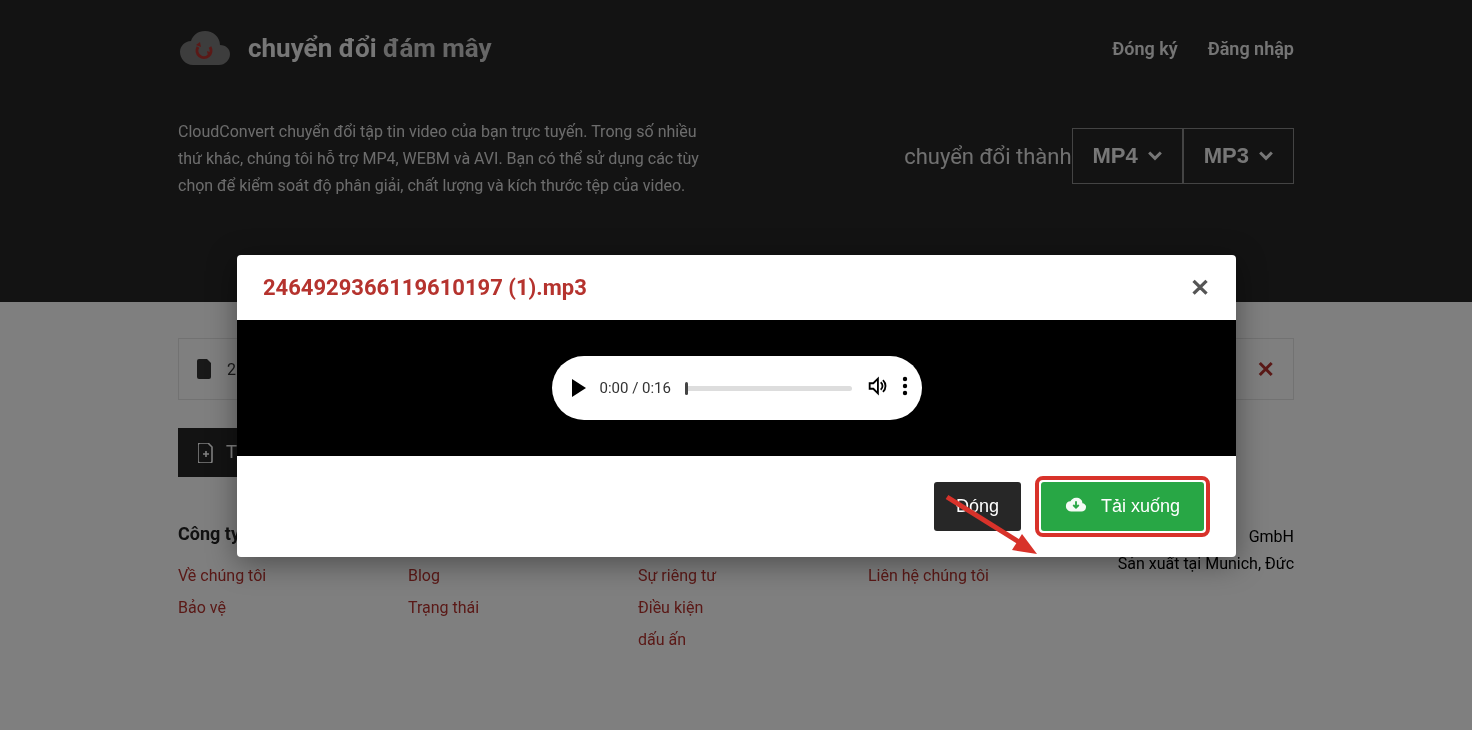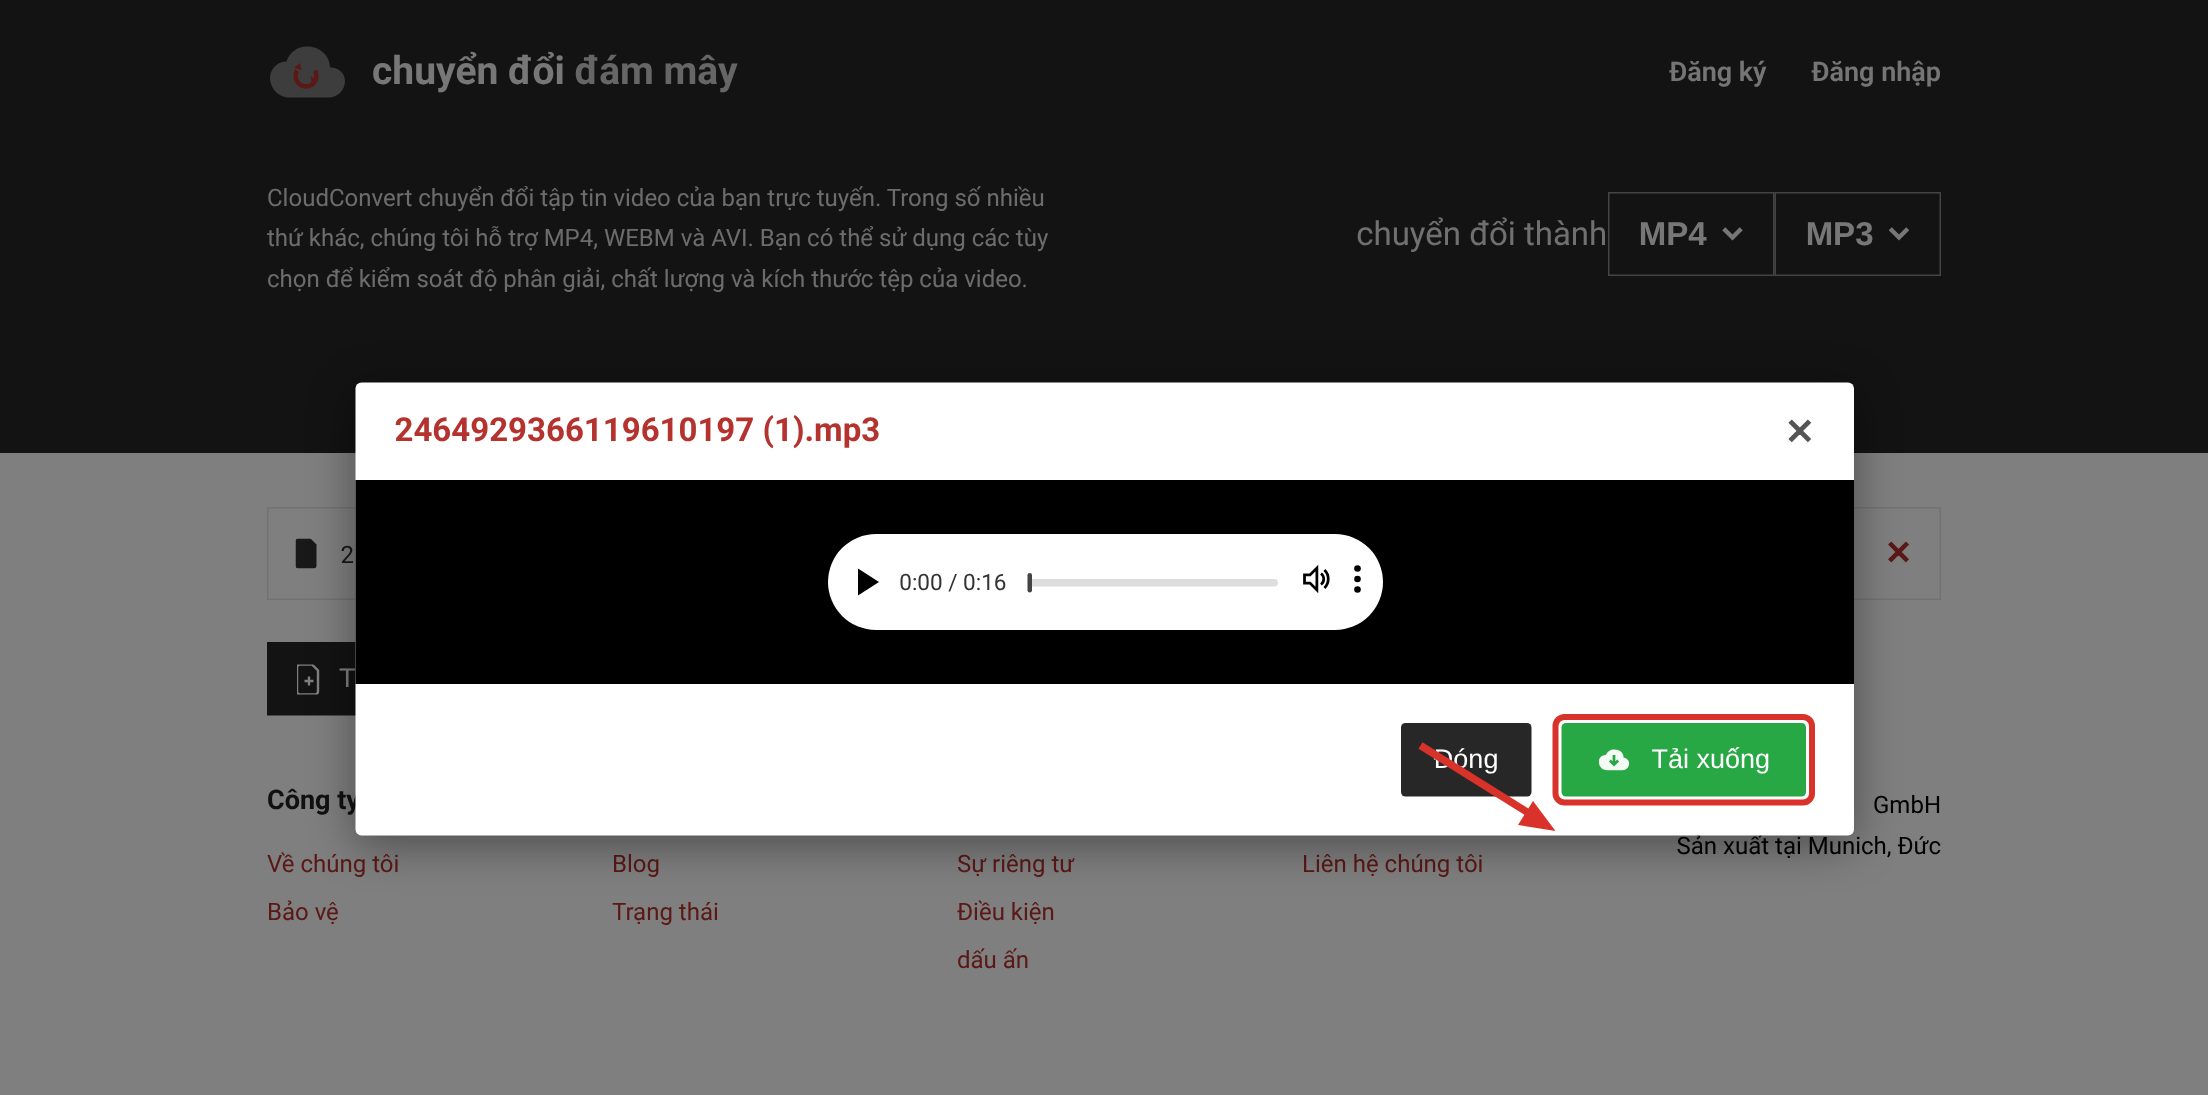--- a/index.html
+++ b/index.html
@@ -47,21 +47,21 @@
 .modal-body { background: #000; height: 136px; display: flex; align-items: center; justify-content: center; }
 .audio-pill { background: #fff; border-radius: 40px; height: 64px; width: 370px; display: flex; align-items: center; padding: 0 14px; gap: 14px; }
 .play-btn { width: 0; height: 0; border-left: 14px solid #000; border-top: 9px solid transparent; border-bottom: 9px solid transparent; cursor: pointer; margin-left: 6px; }
 .time { color: #333; font-size: 15px; }
 .track { flex: 1; height: 5px; background: #ddd; border-radius: 3px; position: relative; }
 .track::before { content: ''; position: absolute; left: 0; top: -4px; width: 3px; height: 13px; background: #444; border-radius: 2px; }
 .vol-icon, .more-icon { color: #222; cursor: pointer; }
 .modal-footer { padding: 20px 26px; display: flex; justify-content: flex-end; gap: 14px; align-items: center; }
 .btn-dark { background: #272727; color: #fff; border: none; padding: 14px 22px; font-size: 18px; cursor: pointer; border-radius: 3px; }
 .btn-green-wrap { border: 4px solid #d8322a; border-radius: 8px; padding: 2px; }
-.btn-green { background: #28a745; color: #fff; border: none; padding: 14px 24px; font-size: 18px; cursor: pointer; border-radius: 3px; display: flex; align-items: center; gap: 14px; }
+.btn-green { background: #28a745; color: #fff; border: none; padding: 14px 24px; font-size: 18px; cursor: pointer; border-radius: 3px; display: flex; gap: 14px; }
 .dl-icon { width: 22px; height: 18px; }
 
 
 .arrow { position: absolute; left: 942px; top: 492px; pointer-events: none; }
 </style>
 </head>
 <body>
 
 <div class="hero">
   <div class="navbar">
@@ -72,21 +72,21 @@
           <g transform="translate(26,22)">
             <path d="M-6 -4 A7 7 0 1 0 6 -4" fill="none" stroke="#b5332e" stroke-width="3"></path>
             <path d="M-8 -6 l4 -3 l1 5 z" fill="#b5332e"></path>
             <path d="M8 2 l-4 3 l-1 -5 z" fill="#b5332e"></path>
           </g>
         </svg>
       </span>
       <span class="brand-text"><span class="strong">chuyển đổi</span><span> đám mây</span></span>
     </div>
     <div class="nav-right">
-      <div class="nav-link">Đăng ký</div>
+      <div class="nav-link">Đóng ký</div>
       <div class="nav-link">Đăng nhập</div>
     </div>
   </div>
 
   <div class="hero-content">
     <p class="hero-desc">CloudConvert chuyển đổi tập tin video của bạn trực tuyến. Trong số nhiều thứ khác, chúng tôi hỗ trợ MP4, WEBM và AVI. Bạn có thể sử dụng các tùy chọn để kiểm soát độ phân giải, chất lượng và kích thước tệp của video.</p>
     <div class="convert-to">
       <span class="convert-to-label">chuyển đổi thành</span>
       <button class="fmt-btn">
           <span>MP4</span>

